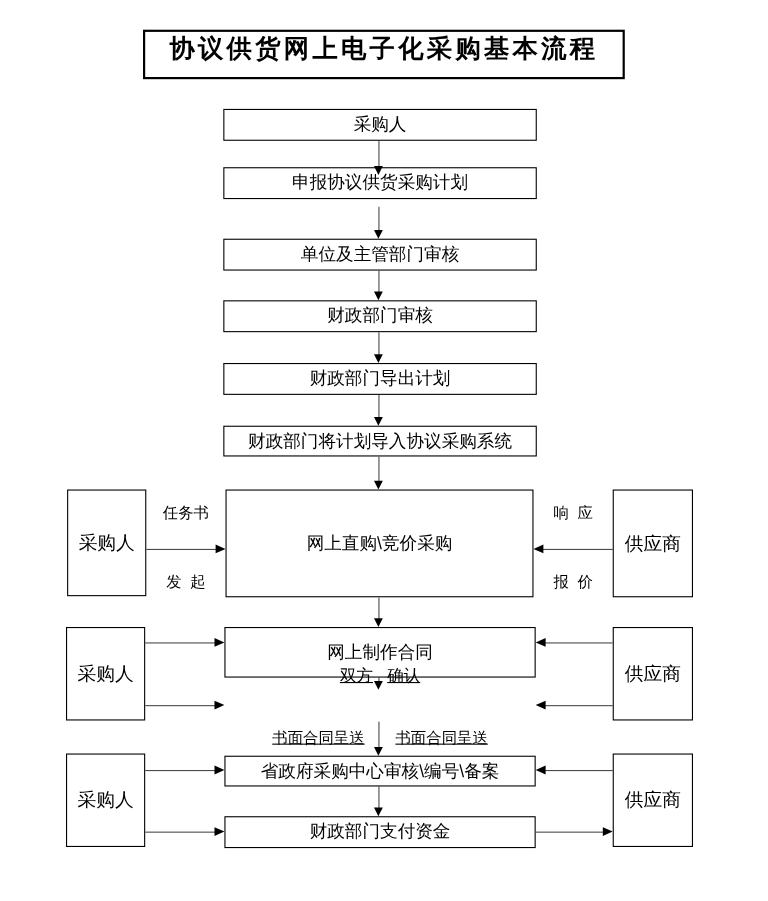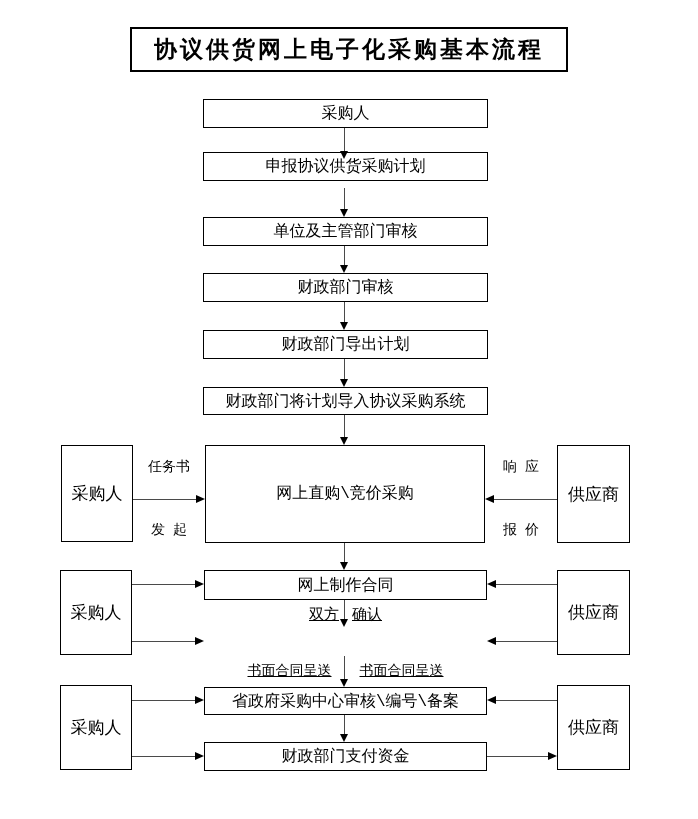--- a/index.html
+++ b/index.html
@@ -11,27 +11,27 @@
   }
   html,body{margin:0;padding:0;background:var(--bg);}
   .canvas{
     position:relative;width:698px;height:819px;background:var(--bg);
     font-family:"Liberation Sans","DejaVu Sans",sans-serif;color:var(--text);
     overflow:hidden;
   }
   .title-box{
     position:absolute;left:130px;top:27px;width:434px;height:41px;
     border:2px solid var(--border);
-    display:flex;align-items:center;justify-content:center;
+    display:flex;justify-content:center;
     font-size:23px;font-weight:bold;letter-spacing:3px;
   }
   .box{
     position:absolute;border:1px solid var(--border);background:var(--bg);
     display:flex;align-items:center;justify-content:center;
-    font-size:16px;text-align:right;box-sizing:border-box;font-family:Liberation Mono, monospace;
+    font-size:16px;text-align:right;box-sizing:border-box;
   }
   .flowbox{left:203px;width:285px;height:29px;}
   .bigbox{left:205px;top:445px;width:280px;height:98px;flex-direction:column;line-height:21px;}
   .actor{width:72px;font-size:17px;}
   .lbl{
     position:absolute;font-size:14px;text-align:center;white-space:pre;
   }
   .lblrow{
     position:absolute;left:204px;width:283px;display:flex;
     justify-content:center;font-size:14px;white-space:pre;
@@ -86,21 +86,21 @@
 
   <div class="lbl" style="left:136px;top:458px;width:66px">任务书</div>
   <div class="lbl" style="left:136px;top:521px;width:66px">发  起</div>
   <div class="lbl" style="left:488px;top:458px;width:66px">响  应</div>
   <div class="lbl" style="left:488px;top:521px;width:66px">报  价</div>
 
   <div class="arrow-right" style="left:133px;top:495px;width:72px"></div>
   <div class="arrow-left" style="left:485px;top:495px;width:72px"></div>
 
   <div class="box actor" style="left:60px;top:570px;height:85px">采购人</div>
-  <div class="box" style="left:204px;top:570px;width:283px;height:30px">网上制作合同</div>
+  <div class="box" style="left:204px;top:570px;width:283px;height:46px">网上制作合同</div>
   <div class="box actor" style="left:557px;top:570px;width:73px;height:85px">供应商</div>
 
   <div class="lblrow" style="top:605px;font-size:15px">
     <span style="margin-right:13px">双方</span>
     <span style="">确认</span>
   </div>
   <div class="lblrow" style="top:662px">
     <span style="margin-right:9px">书面合同呈送</span>
     <span style="margin-left:19px">书面合同呈送</span>
   </div>

